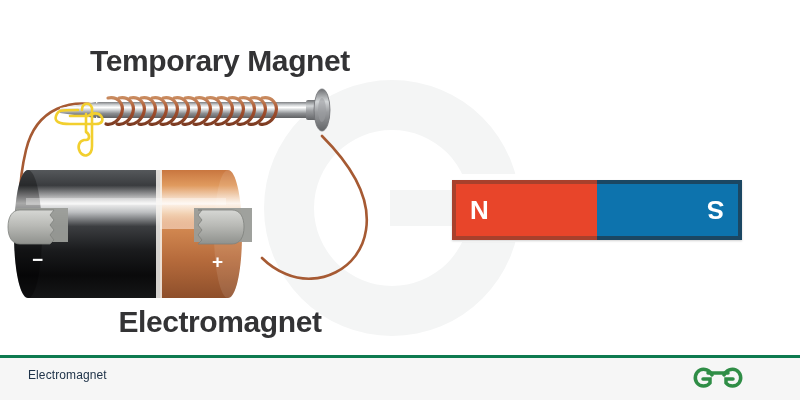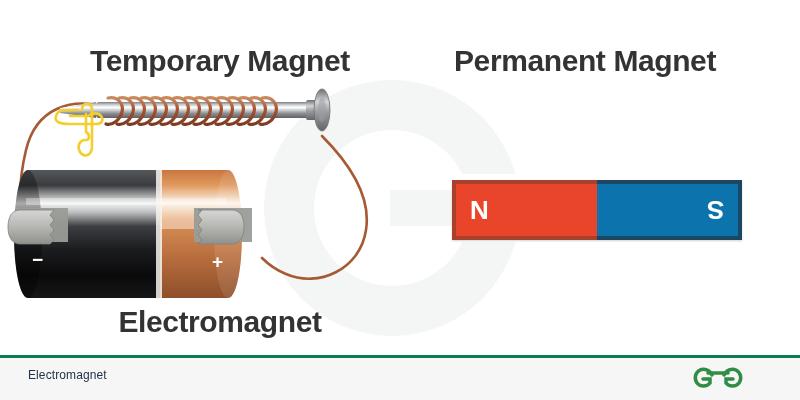--- a/index.html
+++ b/index.html
@@ -110,21 +110,20 @@
 
   <svg class="watermark" viewBox="0 0 260 260" aria-hidden="true">
     <path d="M130 2 A128 128 0 1 0 130 258 A128 128 0 0 0 130 2 Z
              M130 52 A78 78 0 1 1 130 208 A78 78 0 1 1 130 52 Z" fill="#f4f5f5" fill-rule="evenodd"></path>
     <rect x="128" y="96" width="134" height="68" fill="#ffffff"></rect>
     <rect x="128" y="112" width="104" height="36" fill="#f4f5f5"></rect>
   </svg>
 
   <div class="heading" id="title-temporary">Temporary Magnet</div>
 
-  <div class="heading" id="title-permanent">Permanent Magnet</div>
 
   <svg id="electromagnet-figure" viewBox="0 0 410 230" xmlns="http://www.w3.org/2000/svg">
     <defs>
       <linearGradient id="nailShaft" x1="0" y1="0" x2="0" y2="1">
         <stop offset="0%" stop-color="#7d7f82"></stop>
         <stop offset="18%" stop-color="#cfd2d4"></stop>
         <stop offset="34%" stop-color="#ffffff"></stop>
         <stop offset="52%" stop-color="#c9ccce"></stop>
         <stop offset="72%" stop-color="#8b8d90"></stop>
         <stop offset="100%" stop-color="#5f6163"></stop>

